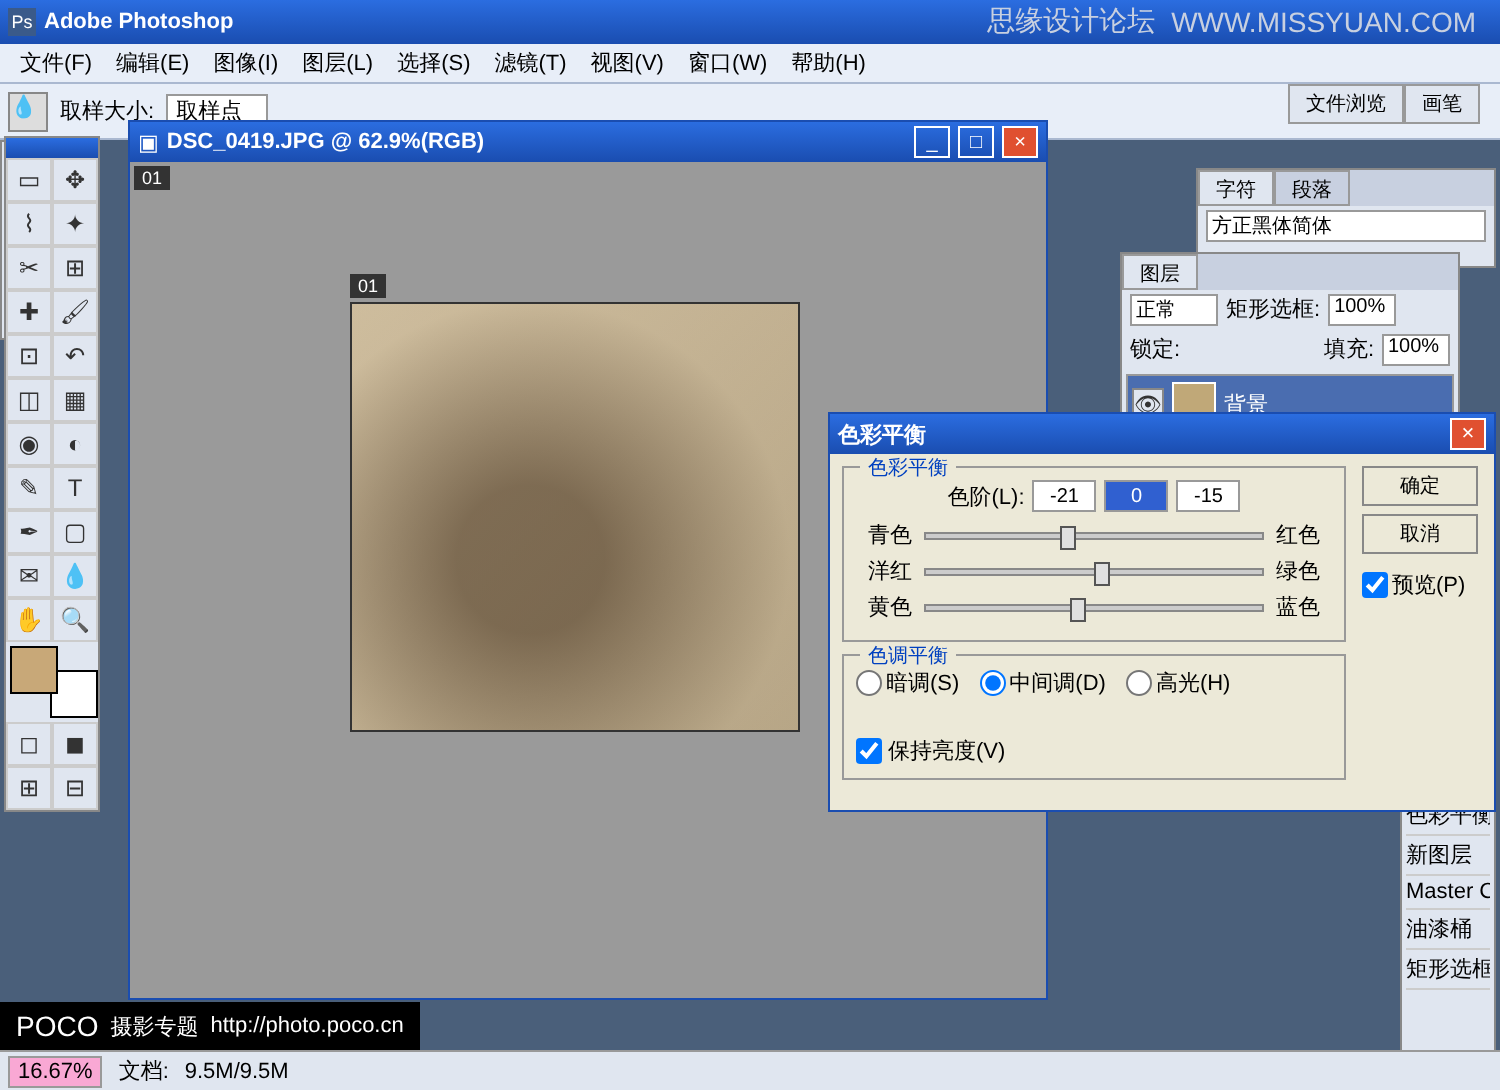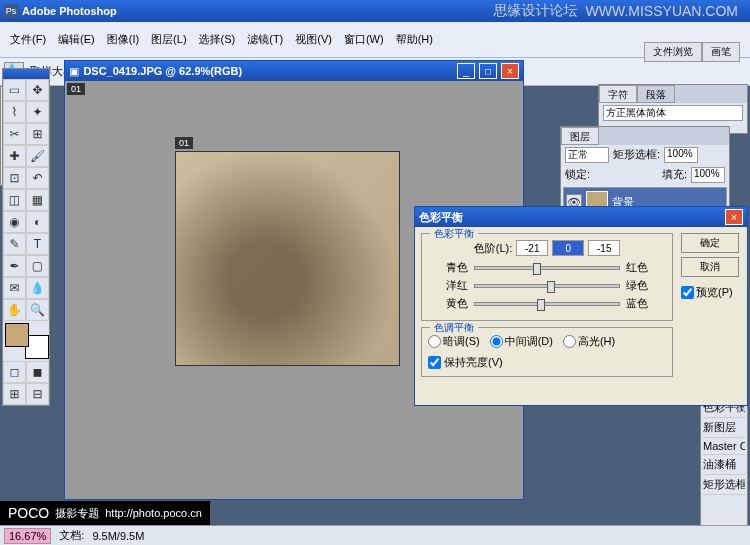--- a/index.html
+++ b/index.html
@@ -1,21 +1,21 @@
 <!DOCTYPE html>
 <html><head>
 <meta charset="utf-8">
 <style>
 *{margin:0;padding:0;box-sizing:border-box;font-family:"Microsoft YaHei",SimSun,sans-serif;font-size:11px}
 body{width:750px;height:545px;background:#4a5f7a;overflow:hidden;position:relative}
 .titlebar{height:22px;background:linear-gradient(#2b6de0,#1a4db0);display:flex;align-items:center;padding:0 4px;color:#fff}
 .titlebar .icon{width:14px;height:14px;background:#3a5a8a;margin-right:4px;display:inline-flex;align-items:center;justify-content:center;font-size:9px}
 .titlebar .title{flex:1;font-weight:bold}
 .titlebar .wm{color:#c8d0e0;font-size:14px;margin-right:8px}
-.menubar{height:36px;background:#e8eef8;border-bottom:1px solid #aab8d0;display:flex;align-items:center;padding:0 4px}
+.menubar{height:20px;background:#e8eef8;border-bottom:1px solid #aab8d0;display:flex;align-items:flex-start;padding:0 4px}
 .menubar span{padding:2px 6px;cursor:default}
 .optbar{height:28px;background:#e8eef8;border-bottom:1px solid #aab8d0;display:flex;align-items:center;padding:0 4px;gap:6px}
 .optbar .tool-ic{width:20px;height:20px;border:1px solid #888;background:#ddd}
 .optbar .sel{height:18px;border:1px solid #999;background:#fff;padding:0 12px 0 4px;position:relative}
 .opt-tabs{position:absolute;right:10px;top:42px;display:flex;gap:0}
 .opt-tabs .tab{background:#e0e6f0;border:1px solid #999;padding:2px 8px;font-size:10px}
 .toolbox{position:absolute;left:2px;top:68px;width:48px;background:#e0e6f0;border:1px solid #888}
 .toolbox .hdr{height:10px;background:linear-gradient(#2b6de0,#1a4db0)}
 .toolbox .grid{display:grid;grid-template-columns:1fr 1fr}
 .toolbox .tool{width:23px;height:22px;border:1px solid #ccc;background:#e0e6f0;display:flex;align-items:center;justify-content:center;font-size:12px;color:#333}
@@ -53,26 +53,26 @@
 .dialog{position:absolute;left:414px;top:206px;width:334px;height:200px;background:#ece9d8;border:1px solid #1a4db0;z-index:10}
 .dialog .tb{height:20px;background:linear-gradient(#2b6de0,#1a4db0);display:flex;align-items:center;color:#fff;padding:0 4px}
 .dialog .tb .t{flex:1;font-weight:bold}
 .dialog .tb .close{width:18px;height:16px;background:#e05030;border:1px solid #fff;display:flex;align-items:center;justify-content:center}
 .dialog .body{padding:6px;position:relative;height:calc(100% - 20px)}
 .fieldset{border:1px solid #999;padding:6px;margin-bottom:6px;position:relative}
 .fieldset .legend{position:absolute;top:-7px;left:8px;background:#ece9d8;padding:0 4px;color:#0040c0;font-size:10px}
 .dialog .levels{display:flex;align-items:center;gap:4px;margin-bottom:4px;justify-content:center}
 .dialog .levels input{width:32px;height:16px;border:1px solid #999;text-align:center;font-size:10px}
 .dialog .levels input.active{background:#3060d0;color:#fff}
-.dialog .slider-row{display:flex;align-items:center;gap:6px;font-size:10px;margin:3px 12px}
+.dialog .slider-row{display:flex;align-items:center;gap:6px;font-size:10px;margin:3px 0}
 .dialog .slider-row .lbl{width:28px;text-align:right}
 .dialog .slider-row .lbl2{width:28px}
 .dialog .slider{flex:1;height:4px;background:#ccc;border:1px solid #888;position:relative}
 .dialog .slider .thumb{position:absolute;top:-4px;width:8px;height:12px;background:#e0e0e0;border:1px solid #555}
-.dialog .radios{display:flex;gap:10px;font-size:10px;margin-bottom:6px}
+.dialog .radios{display:flex;gap:10px;font-size:10px;margin-bottom:19px}
 .dialog .radios label{display:flex;align-items:center;gap:2px}
 .dialog .check{display:flex;align-items:center;gap:3px;font-size:10px}
 .dialog .btns{position:absolute;right:8px;top:6px;width:58px;display:flex;flex-direction:column;gap:4px}
 .dialog .btns button{height:20px;border:1px solid #888;background:#ece9d8;font-size:10px}
 .dialog .btns .chk{display:flex;align-items:center;gap:2px;font-size:10px;margin-top:4px}
 .dialog .main-area{width:252px}
 .statusbar{position:absolute;bottom:0;left:0;right:0;height:20px;background:#e0e6f0;border-top:1px solid #999;display:flex;align-items:center;padding:0 4px;gap:8px;font-size:10px}
 .statusbar .zoom{border:1px solid #999;padding:1px 4px;background:#f9a8d4}
 .poco{position:absolute;left:0;bottom:20px;background:#000;color:#fff;padding:4px 8px;font-size:10px;display:flex;align-items:center;gap:6px}
 .poco .logo{font-weight:normal;font-size:14px}

